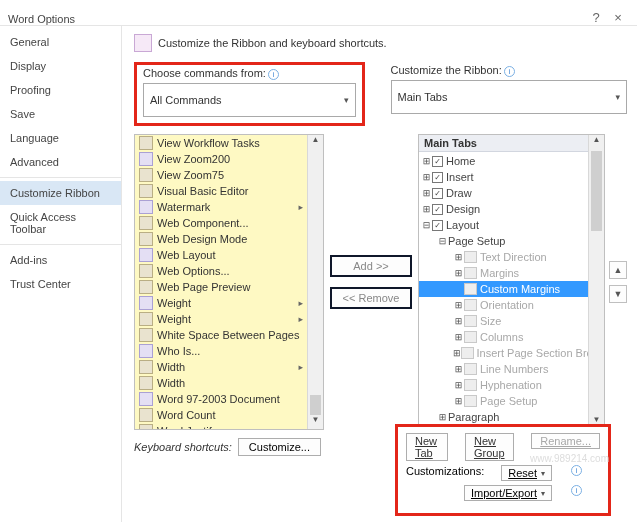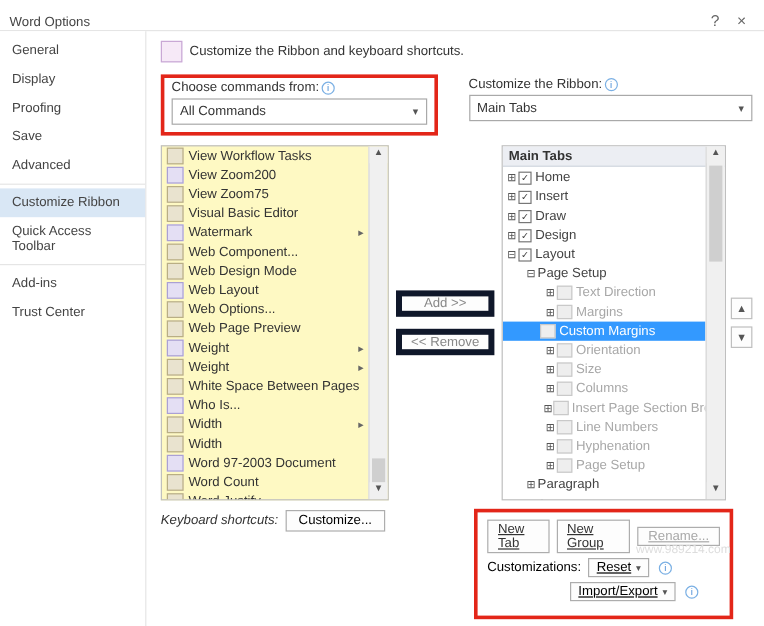--- a/index.html
+++ b/index.html
@@ -13,53 +13,53 @@
 .side-item.sel { background: #d9e7f5; }
 .side-sep { height: 1px; background: #e5e5e5; margin: 3px 0; }
 .main { flex: 1; padding: 8px 10px 8px 12px; position: relative; }
 .hdr { display: flex; align-items: center; gap: 6px; margin-bottom: 10px; }
 .hdr-icon { width: 18px; height: 18px; background: #f6e9f7; border: 1px solid #c9a8d5; }
 .hdr-text { color: #333; }
 .row-top { display: flex; gap: 20px; justify-content: space-between; }
 .block { flex: 1; }
 .lbl { color: #333; margin-bottom: 3px; }
 .info { display: inline-block; width: 11px; height: 11px; border: 1px solid #7bb0e4; border-radius: 50%; color: #4a8dd6; font-size: 8px; text-align: center; line-height: 9px; margin-left: 2px; }
-.combo { width: 100%; height: 22px; border: 1px solid #a9a9a9; background: #fff; padding: 0 20px 0 6px; position: relative; display: flex; align-items: center; color: #333; }
+.combo { width: 100%; height: 34px; border: 1px solid #a9a9a9; background: #fff; padding: 0 20px 0 6px; position: relative; display: flex; align-items: center; color: #333; }
 .combo:after { content: "▾"; position: absolute; right: 6px; color: #555; font-size: 9px; }
 .redbox1 { border: 3px solid #e32619; padding: 2px 6px 6px 6px; margin-right: 6px; }
 .cols { display: flex; margin-top: 8px; gap: 6px; }
 .listbox { border: 1px solid #bfbfbf; background: #fef9c3; height: 296px; overflow: hidden; position: relative; }
 .left-list { width: 190px; }
 .lb-inner { position: absolute; inset: 0 16px 0 0; overflow: hidden; }
 .li { display: flex; align-items: center; padding: 0 4px; height: 16px; white-space: nowrap; color: #333; }
 .li .ic { width: 14px; height: 14px; margin-right: 4px; background: #e9e3cf; border: 1px solid #b9ae84; flex: none; }
 .li .ic.b { background: #e4dff4; border-color: #aaa0d4; }
 .li .arrow { margin-left: auto; color: #666; font-size: 9px; }
 .scrollbar { position: absolute; right: 0; top: 0; bottom: 0; width: 16px; background: #f0f0f0; border-left: 1px solid #d8d8d8; }
 .scrollbar .sbtn { height: 14px; text-align: center; font-size: 8px; color: #555; background: #f0f0f0; }
 .scrollbar .thumb { position: absolute; left: 2px; right: 2px; background: #cfcfcf; }
 .mid-btns { width: 82px; display: flex; flex-direction: column; justify-content: center; gap: 10px; align-items: stretch; }
-.btn { height: 22px; border: 5px solid #0f172a; background: #fdfdfd; color: #888; display: flex; align-items: center; justify-content: center; }
+.btn { height: 22px; border: 2px solid #0f172a; background: #fdfdfd; color: #888; display: flex; align-items: center; justify-content: center; }
 .right-col { flex: 1; display: flex; gap: 4px; }
 .tree-box { flex: 1; border: 1px solid #bfbfbf; background: #fff; height: 296px; overflow: hidden; position: relative; }
 .tree-hdr { background: #eceef3; border-bottom: 1px solid #d2d6df; padding: 2px 5px; font-weight: 600; color: #333; }
 .tree-inner { position: absolute; inset: 18px 16px 0 0; overflow: hidden; }
 .tn { display: flex; align-items: center; height: 16px; white-space: nowrap; color: #444; }
 .tn .tw { width: 11px; text-align: center; color: #555; font-size: 9px; }
 .tn .cb { width: 11px; height: 11px; border: 1px solid #777; margin-right: 3px; display: inline-flex; align-items: center; justify-content: center; font-size: 8px; color: #444; }
 .tn .tic { width: 13px; height: 12px; margin-right: 3px; background: #eee; border: 1px solid #c9c9c9; flex: none; }
 .tn.dim { color: #a8a8a8; }
 .tn.sel { background: #3399ff; color: #fff; }
 .tree-ctrls { width: 18px; display: flex; flex-direction: column; justify-content: center; gap: 6px; }
 .sqbtn { width: 18px; height: 18px; border: 1px solid #bfbfbf; background: #fdfdfd; text-align: center; font-size: 9px; color: #555; line-height: 16px; }
 .bottom-left { margin-top: 8px; display: flex; align-items: center; gap: 6px; }
 .kb-lbl { color: #333; font-style: italic; }
 .kb-btn { border: 1px solid #adadad; background: #fdfdfd; padding: 2px 10px; }
 .redbox2 { position: absolute; right: 26px; bottom: 6px; width: 216px; border: 3px solid #e32619; padding: 6px 8px 8px 8px; background: #fff; }
-.rb-row { display: flex; align-items: center; gap: 6px; margin-bottom: 4px; }
+.rb-row { display: flex; align-items: flex-start; gap: 17px; margin-bottom: 4px; }
 .und-btn { border: 1px solid #adadad; background: #fdfdfd; padding: 1px 8px; text-decoration: underline; color: #333; }
 .und-btn.dim { color: #a8a8a8; }
 .drop-btn { border: 1px solid #adadad; background: #fdfdfd; padding: 1px 6px; display: inline-flex; align-items: center; gap: 4px; }
 .drop-btn:after { content: "▾"; font-size: 8px; color: #555; }
 .watermark { position: absolute; right: 28px; bottom: 58px; color: #ddd; font-size: 10px; z-index: 50; pointer-events: none; }
 </style>
 </head>
 <body>
 
 <div class="titlebar">
@@ -67,20 +67,21 @@
   <span class="tb-btn">?</span>
   <span class="tb-btn">×</span>
 </div>
 
 <div class="content">
   <div class="sidebar">
     <div class="side-item">General</div>
     <div class="side-item">Display</div>
     <div class="side-item">Proofing</div>
     <div class="side-item">Save</div>
+    <div class="side-item">Language</div>
     <div class="side-item">Advanced</div>
     <div class="side-sep"></div>
     <div class="side-item sel">Customize Ribbon</div>
     <div class="side-item">Quick Access Toolbar</div>
     <div class="side-sep"></div>
     <div class="side-item">Add-ins</div>
     <div class="side-item">Trust Center</div>
   </div>
 
   <div class="main">
@@ -239,21 +240,21 @@
               <div class="tn dim" style="padding-left: 34px;">
                 <span class="tw">⊞</span>
                 <span class="tic"></span>
                 <span>Text Direction</span>
               </div>
               <div class="tn dim" style="padding-left: 34px;">
                 <span class="tw">⊞</span>
                 <span class="tic"></span>
                 <span>Margins</span>
               </div>
-              <div class="tn sel" style="padding-left: 20px;">
+              <div class="tn sel" style="padding-left: 34px;">
                 <span class="tw"> </span>
                 <span class="tic"></span>
                 <span>Custom Margins</span>
               </div>
               <div class="tn dim" style="padding-left: 34px;">
                 <span class="tw">⊞</span>
                 <span class="tic"></span>
                 <span>Orientation</span>
               </div>
               <div class="tn dim" style="padding-left: 34px;">

